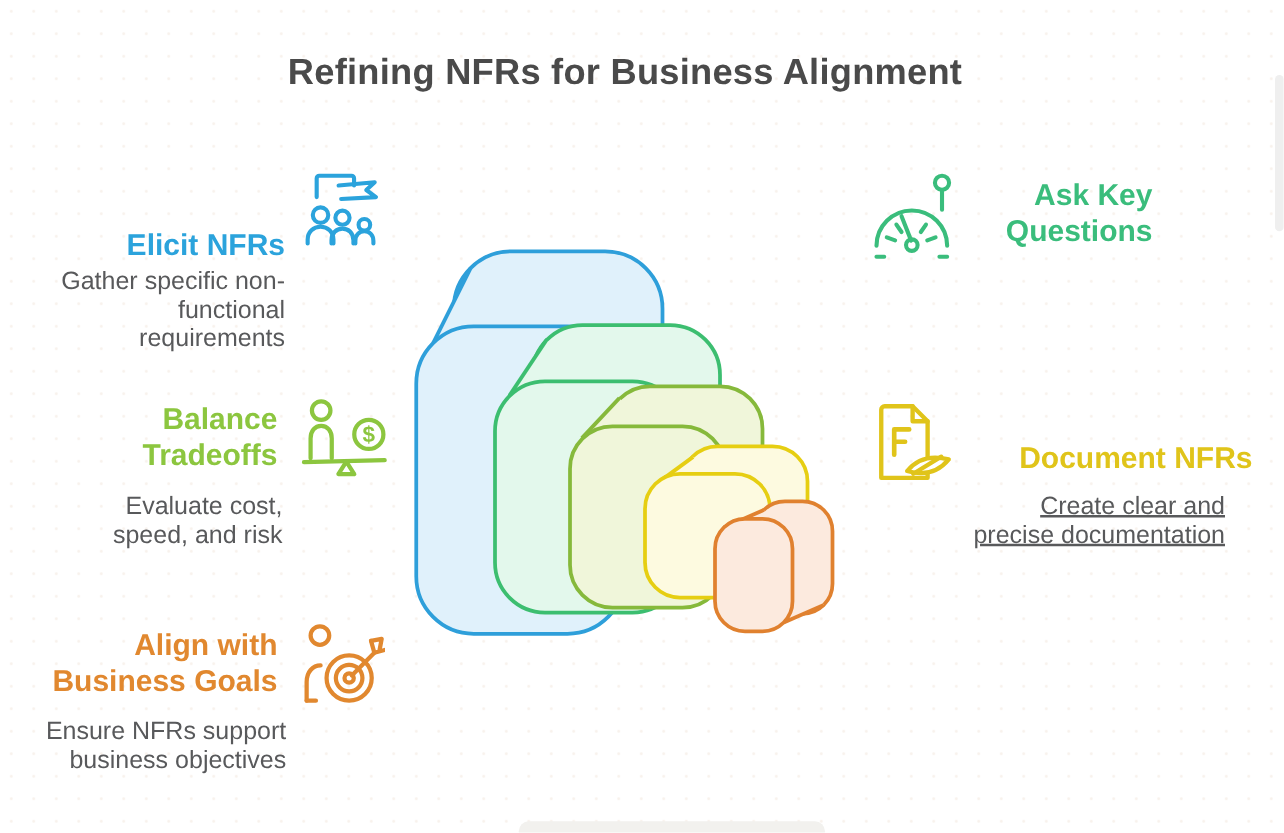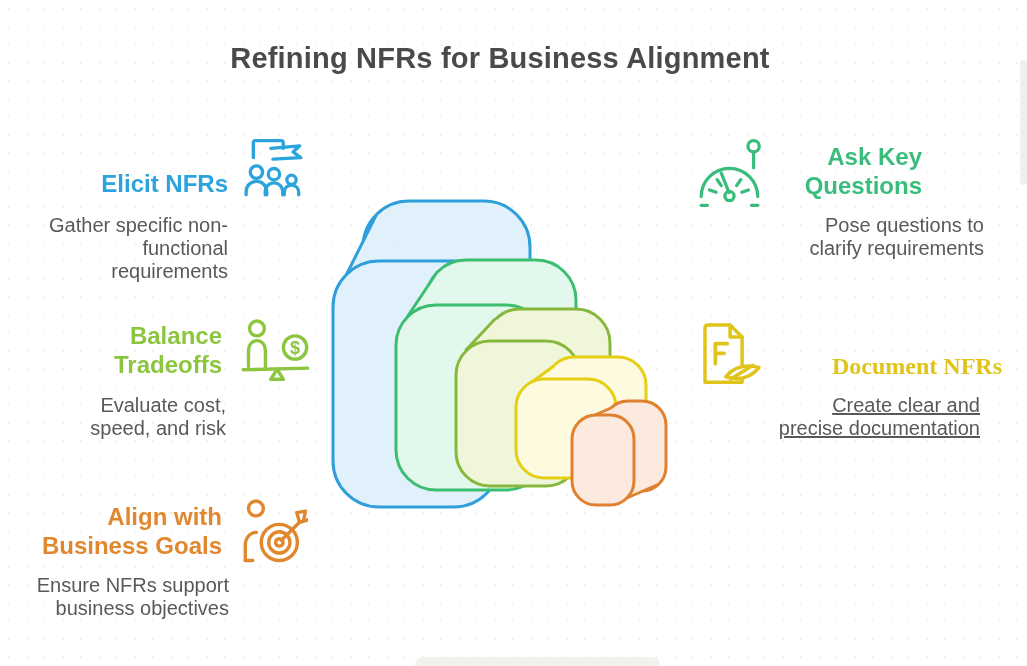--- a/index.html
+++ b/index.html
@@ -25,21 +25,21 @@
   }
   .body-text {
     position:absolute; font-size:20px; line-height:23px; color:#58595b;
   }
   .align-r { text-align:right; }
   .align-l { text-align:right; }
   .c-blue   { color:#2ba3dc; }
   .c-lime   { color:#8cc63f; }
   .c-orange { color:#e1882f; }
   .c-green  { color:#3abd7c; }
-  .c-yellow { color:#e0c41a;font-family:Liberation Serif, serif; }
+  .c-yellow { color:#e0c41a; }
   .icon { position:absolute; }
   .icon svg { display:block; }
   #stack-illustration { position:absolute; left:320px; top:183px; }
   #bottom-pill {
     position:absolute; left:415px; top:657px; width:245px; height:16px;
     background:#f2f1ee; border-radius:8px;
   }
   #scrollbar {
     position:absolute; right:0; top:60px; width:7px; height:125px;
     background:#efefef; border-radius:4px;
@@ -57,21 +57,21 @@
       <path d="M11,21 V6.5 a2,2 0 0 1 2,-2 H38 a2,2 0 0 1 2,2 V12"></path>
       <path d="M28,12 L56,9.5 L49.5,15.5 L57,21 L30,22.5"></path>
       <circle cx="14" cy="35" r="6"></circle>
       <path d="M4,57 v-3 c0,-6 4.5,-10 10,-10 s10,4 10,10 v3"></path>
       <circle cx="31" cy="37" r="5.5"></circle>
       <path d="M22.5,57 v-2.5 c0,-5.5 3.8,-9 8.5,-9 s8.5,3.5 8.5,9 V57"></path>
       <circle cx="48" cy="42.5" r="4.5"></circle>
       <path d="M41,57 v-2 c0,-4.5 3,-7.5 7,-7.5 s7,3 7,7.5 V57"></path>
     </svg>
   </div>
-  <div class="heading align-r c-blue" style="left:30px; top:169px; width:198px;">Elicit NFRs</div>
+  <div class="heading align-r c-blue" style="left:30px; top:182px; width:198px;">Elicit NFRs</div>
   <div class="body-text align-r" style="left:30px; top:214px; width:198px;">Gather specific non-functional requirements</div>
 
   <div class="icon" style="left:240px; top:317px;">
     <svg width="72" height="78" viewBox="0 0 68 72" fill="none" stroke="#8cc63f" stroke-width="3.2" stroke-linecap="round" stroke-linejoin="round">
       <circle cx="16" cy="10" r="7"></circle>
       <path d="M8,46 V31 c0,-5.5 3.2,-9.5 8,-9.5 s8,4 8,9.5 V46"></path>
       <line x1="3" y1="49" x2="64" y2="47.5"></line>
       <path d="M29,58 L35,48.5 L41,58 Z"></path>
       <circle cx="52" cy="28" r="11"></circle>
       <text x="52" y="34" text-anchor="middle" font-size="17" font-weight="bold" fill="#8cc63f" stroke="none" font-family="Liberation Sans, sans-serif">$</text>
@@ -105,21 +105,20 @@
       <line x1="21.5" y1="41.5" x2="25.5" y2="47.3"></line>
       <line x1="44.5" y1="41.5" x2="40.5" y2="47.3"></line>
       <line x1="52" y1="51.5" x2="45.5" y2="53.8"></line>
       <line x1="33" y1="54" x2="25.5" y2="35"></line>
       <circle cx="33.5" cy="57.5" r="4.5"></circle>
       <line x1="6" y1="66.5" x2="12" y2="66.5"></line>
       <line x1="55" y1="66.5" x2="61" y2="66.5"></line>
     </svg>
   </div>
   <div class="heading align-l c-green" style="left:772px; top:142px; width:150px;">Ask Key Questions</div>
-  <div class="body-text align-l" style="left:772px; top:214px; width:212px;">Pose questions to clarify requirements</div>
 
   <div class="icon" style="left:694px; top:319px;">
     <svg width="70" height="72" viewBox="0 0 64 66" fill="none" stroke="#e0c41a" stroke-width="3.2" stroke-linecap="round" stroke-linejoin="round">
       <path d="M10,58 V8 a2.5,2.5 0 0 1 2.5,-2.5 H33 L44,16.5 V58 H10"></path>
       <path d="M33,5.5 V16.5 H44"></path>
       <path d="M19.5,41 V22.5 H30.5 M19.5,31.5 H27.5" stroke-width="3.4"></path>
       <path d="M29,53 Q40,39.5 59.5,44.5 Q48,58.5 29,53 Z" fill="#ffffff"></path>
       <line x1="33.5" y1="55" x2="54" y2="42.5"></line>
       <text x="24.5" y="36" text-anchor="middle" font-size="0.1" fill="none" stroke="none"></text>
     </svg>

